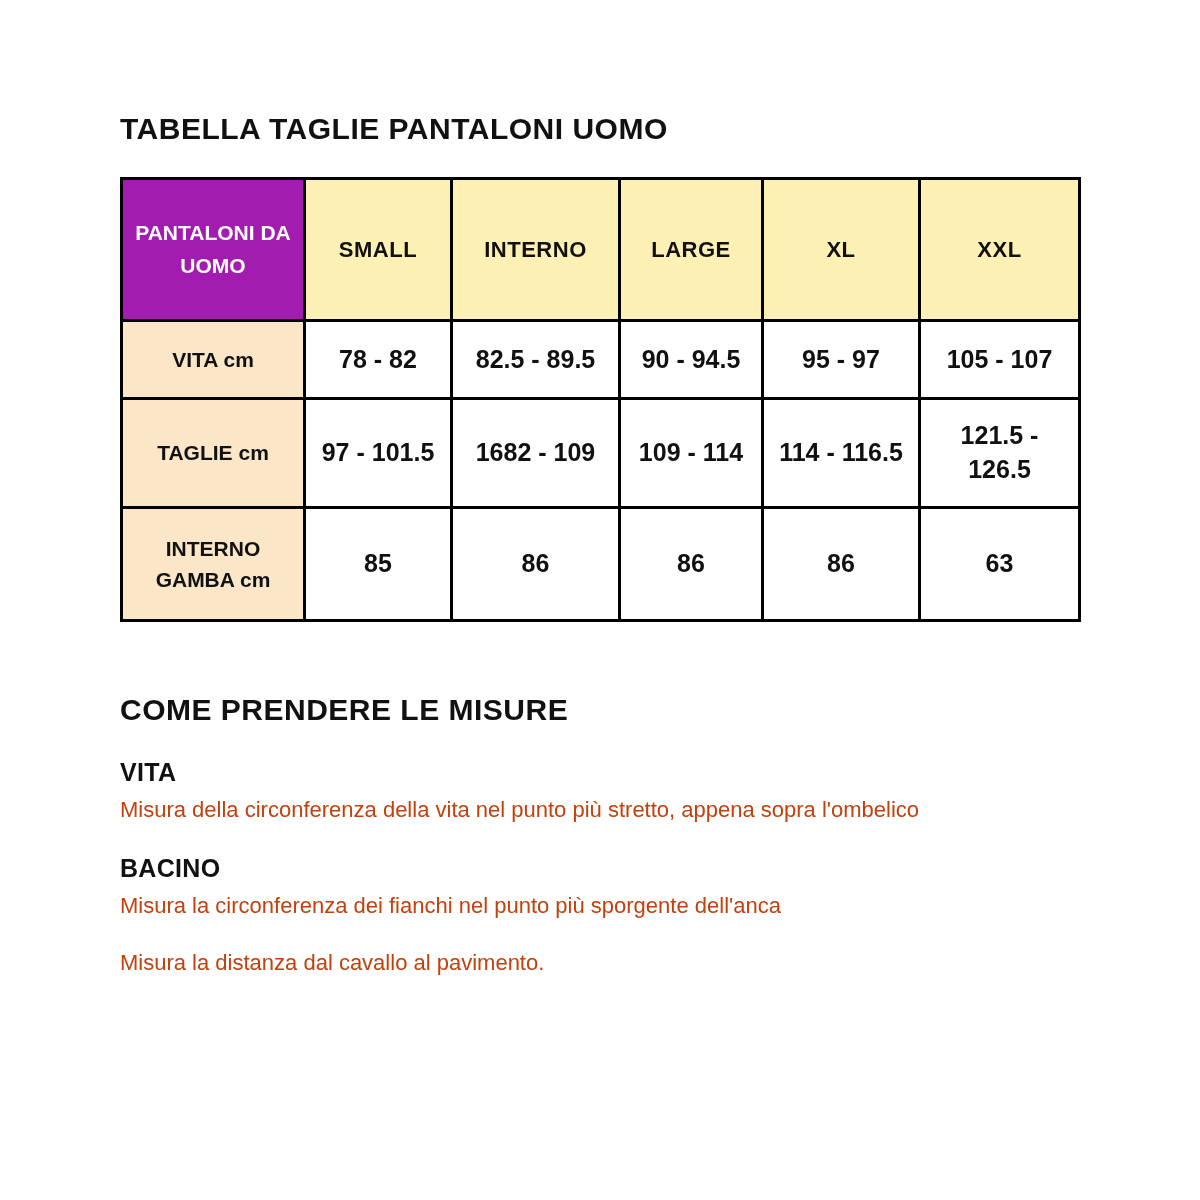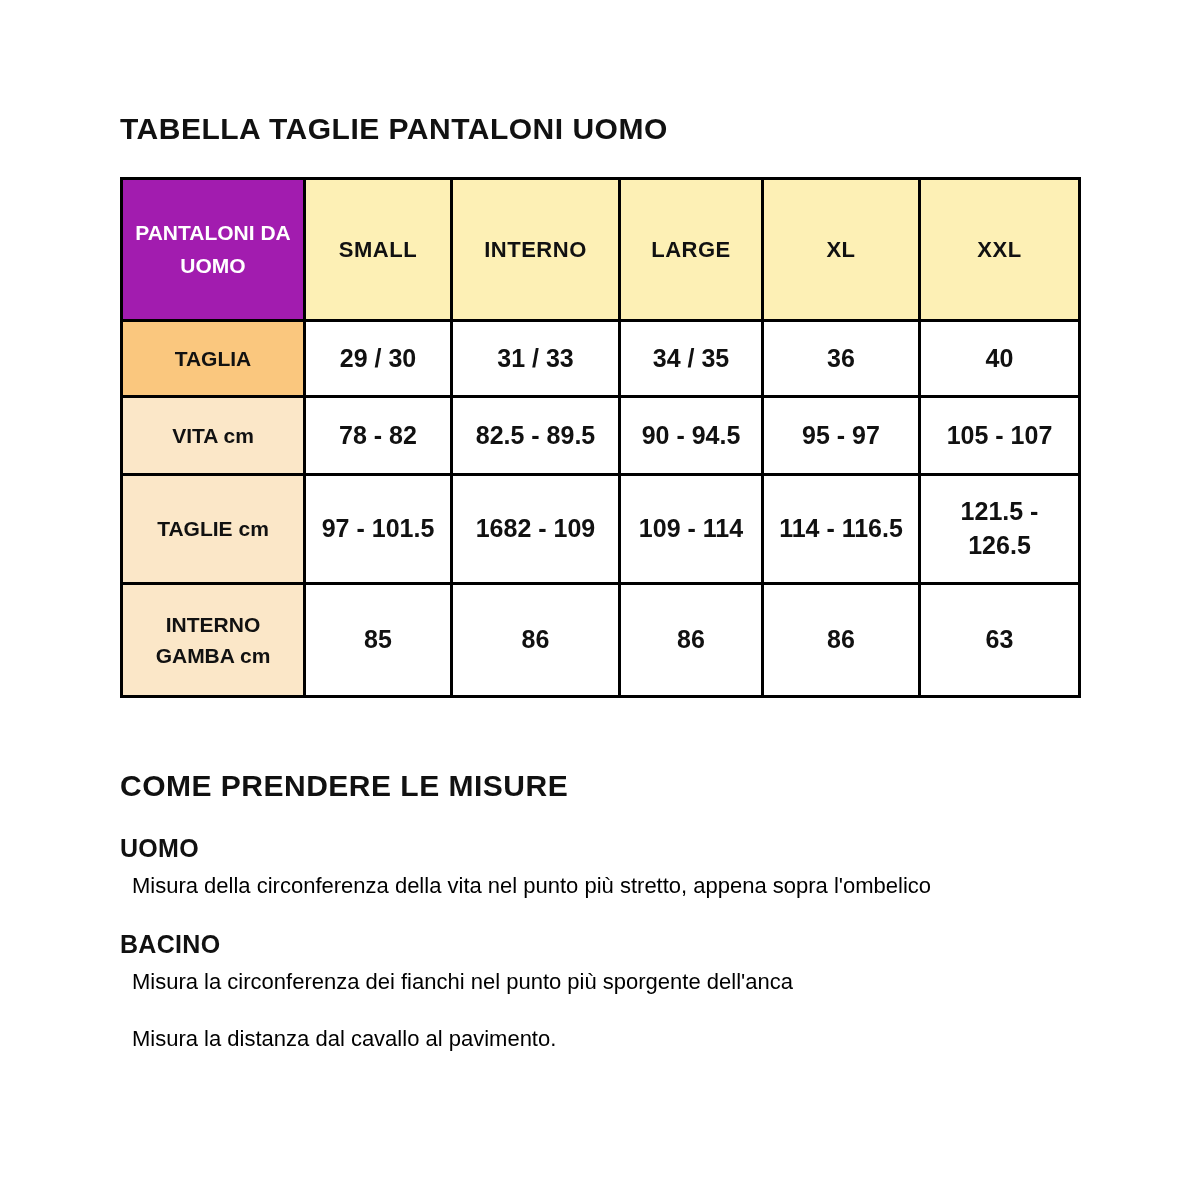--- a/index.html
+++ b/index.html
@@ -95,25 +95,25 @@
     letter-spacing: 0.5px;
   }
   .guide-section { margin-top: 31px; }
   .guide-heading {
     margin: 0;
     font-size: 25px;
     font-weight: bold;
     letter-spacing: 0.3px;
   }
   .guide-text {
-    margin: 12px;
+    margin: 0;
     margin-top: 10px;
     font-size: 22px;
     font-weight: normal;
-    color: #000000;
+    color: #c2410c;
   }
 </style>
 </head>
 <body>
 
 <div class="page">
   <div class="content">
 
     <h1 class="page-title">TABELLA TAGLIE PANTALONI UOMO</h1>
 
@@ -129,28 +129,20 @@
       <tbody>
         <tr class="head-row">
           <th class="corner-cell">PANTALONI DA UOMO</th>
           <th class="size-col">SMALL</th>
           <th class="size-col">INTERNO</th>
           <th class="size-col">LARGE</th>
           <th class="size-col">XL</th>
           <th class="size-col">XXL</th>
         </tr>
 
-        <tr class="row-taglia">
-          <td class="row-label bg-orange">TAGLIA</td>
-          <td class="value-cell">29 / 30</td>
-          <td class="value-cell">31 / 33</td>
-          <td class="value-cell">34 / 35</td>
-          <td class="value-cell">36</td>
-          <td class="value-cell">40</td>
-        </tr>
 
         <tr class="row-vita">
           <td class="row-label bg-peach">VITA cm</td>
           <td class="value-cell">78 - 82</td>
           <td class="value-cell">82.5 - 89.5</td>
           <td class="value-cell">90 - 94.5</td>
           <td class="value-cell">95 - 97</td>
           <td class="value-cell">105 - 107</td>
         </tr>
 
@@ -170,21 +162,21 @@
           <td class="value-cell">86</td>
           <td class="value-cell">86</td>
           <td class="value-cell">63</td>
         </tr>
       </tbody>
     </table>
 
     <h2 class="guide-title">COME PRENDERE LE MISURE</h2>
 
     <div class="guide-section">
-      <h3 class="guide-heading">UOMO</h3>
+      <h3 class="guide-heading">VITA</h3>
       <p class="guide-text">Misura della circonferenza della vita nel punto più stretto, appena sopra l'ombelico</p>
     </div>
 
     <div class="guide-section">
       <h3 class="guide-heading">BACINO</h3>
       <p class="guide-text">Misura la circonferenza dei fianchi nel punto più sporgente dell'anca</p>
     </div>
 
     <div class="guide-section">
       <p class="guide-text">Misura la distanza dal cavallo al pavimento.</p>

